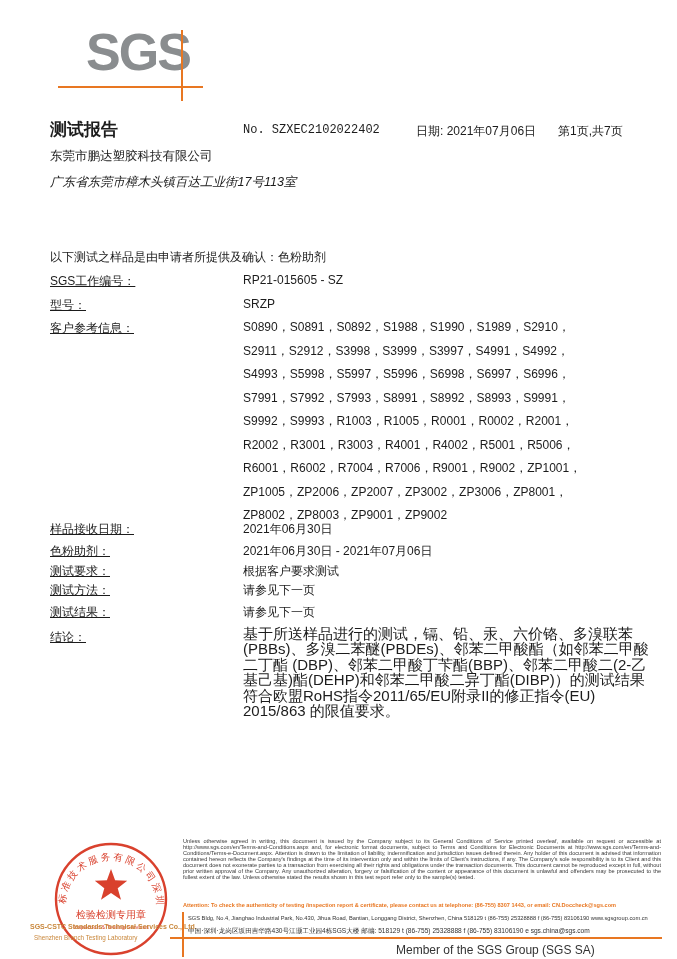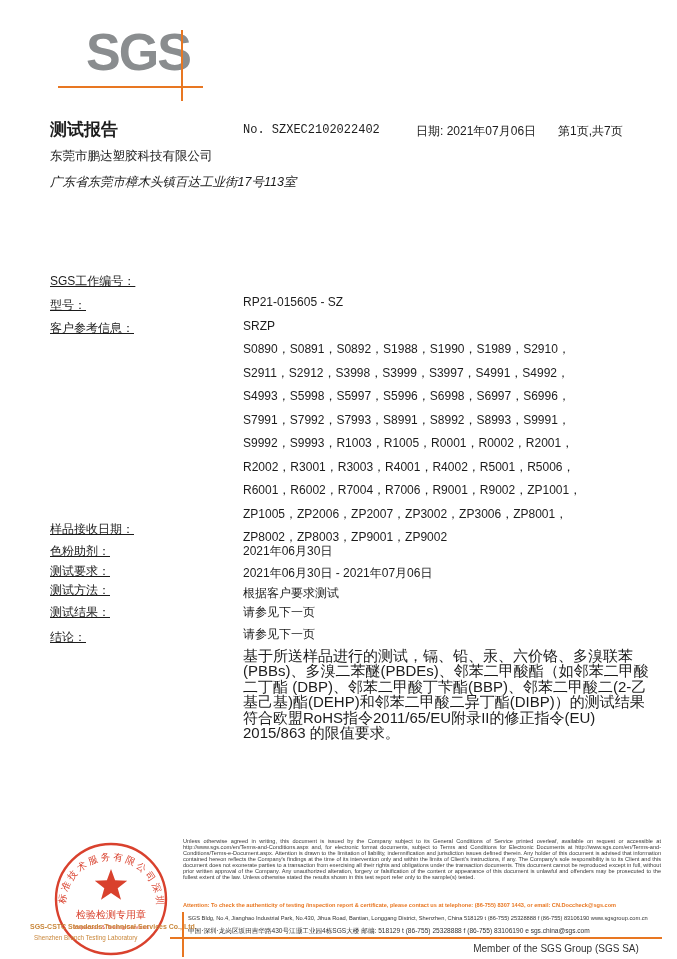--- a/index.html
+++ b/index.html
@@ -17,56 +17,57 @@
   .hdr-no{position:absolute;left:243px;top:123px;font-size:12px;font-family:Liberation Mono, monospace;}
   .hdr-date{position:absolute;left:416px;top:123px;font-size:12px;}
   .hdr-page{position:absolute;left:558px;top:123px;font-size:12px;}
 
   .company{position:absolute;left:50px;top:148px;font-size:12.5px;}
   .comp-addr{position:absolute;left:50px;top:174px;font-size:12.5px;font-style:italic;}
 
   .statement{position:absolute;left:50px;top:249px;font-size:12px;}
 
   .lbl{position:absolute;left:50px;font-size:12px;text-decoration:underline;}
-  .val{position:absolute;left:243px;font-size:12px;margin-top:22px;}
+  .val{position:absolute;left:243px;font-size:12px;}
   .pre{white-space:pre-line;line-height:23.5px;}
   .concl{width:406px;font-size:15px;line-height:15.4px;}
 
   
   .stamp{position:absolute;left:52px;top:840px;opacity:0.92;}
   .ft-co1{position:absolute;left:30px;top:923px;font-size:7px;font-weight:bold;color:#c9873b;}
   .ft-co2{position:absolute;left:34px;top:934px;font-size:6.3px;color:#c9873b;}
 
   .legal{position:absolute;left:183px;top:839px;width:478px;font-size:5.6px;line-height:5.95px;
          color:#3a3a3a;text-align:justify;}
   .attention{position:absolute;left:183px;top:902px;width:478px;font-size:5.6px;line-height:6px;
              color:#e87722;font-weight:bold;}
   .addr-en{position:absolute;left:188px;top:915px;width:472px;font-size:5.7px;color:#333;}
   .addr-cn{position:absolute;left:188px;top:927px;width:472px;font-size:6.6px;color:#333;}
   .ft-vline{position:absolute;left:182px;top:912px;width:1.5px;height:45px;background:#e87722;}
   .ft-hline{position:absolute;left:170px;top:937px;width:492px;height:1.5px;background:#e87722;}
-  .member{position:absolute;left:436px;top:943px;width:240px;text-align:center;font-size:10px;color:#333;}
+  .member{position:absolute;left:396px;top:943px;width:240px;text-align:left;font-size:12px;color:#333;}
 </style>
 </head>
 <body>
 
 <div class="page">
 
   <div class="logo-text">SGS</div>
   <div class="logo-vline"></div>
   <div class="logo-hline"></div>
 
   <div class="hdr-title">测试报告</div>
   <div class="hdr-no">No. SZXEC2102022402</div>
   <div class="hdr-date">日期: 2021年07月06日</div>
   <div class="hdr-page">第1页,共7页</div>
 
   <div class="company">东莞市鹏达塑胶科技有限公司</div>
   <div class="comp-addr">广东省东莞市樟木头镇百达工业街17号113室</div>
 
+  <div class="statement">以下测试之样品是由申请者所提供及确认：色粉助剂</div>
 
   <div class="lbl" style="top:273px">SGS工作编号：</div>
   <div class="val" style="top:273px">RP21-015605 - SZ</div>
 
   <div class="lbl" style="top:297px">型号：</div>
   <div class="val" style="top:297px">SRZP</div>
 
   <div class="lbl" style="top:320px">客户参考信息：</div>
   <div class="val pre" style="top:316px">S0890，S0891，S0892，S1988，S1990，S1989，S2910，
 S2911，S2912，S3998，S3999，S3997，S4991，S4992，

